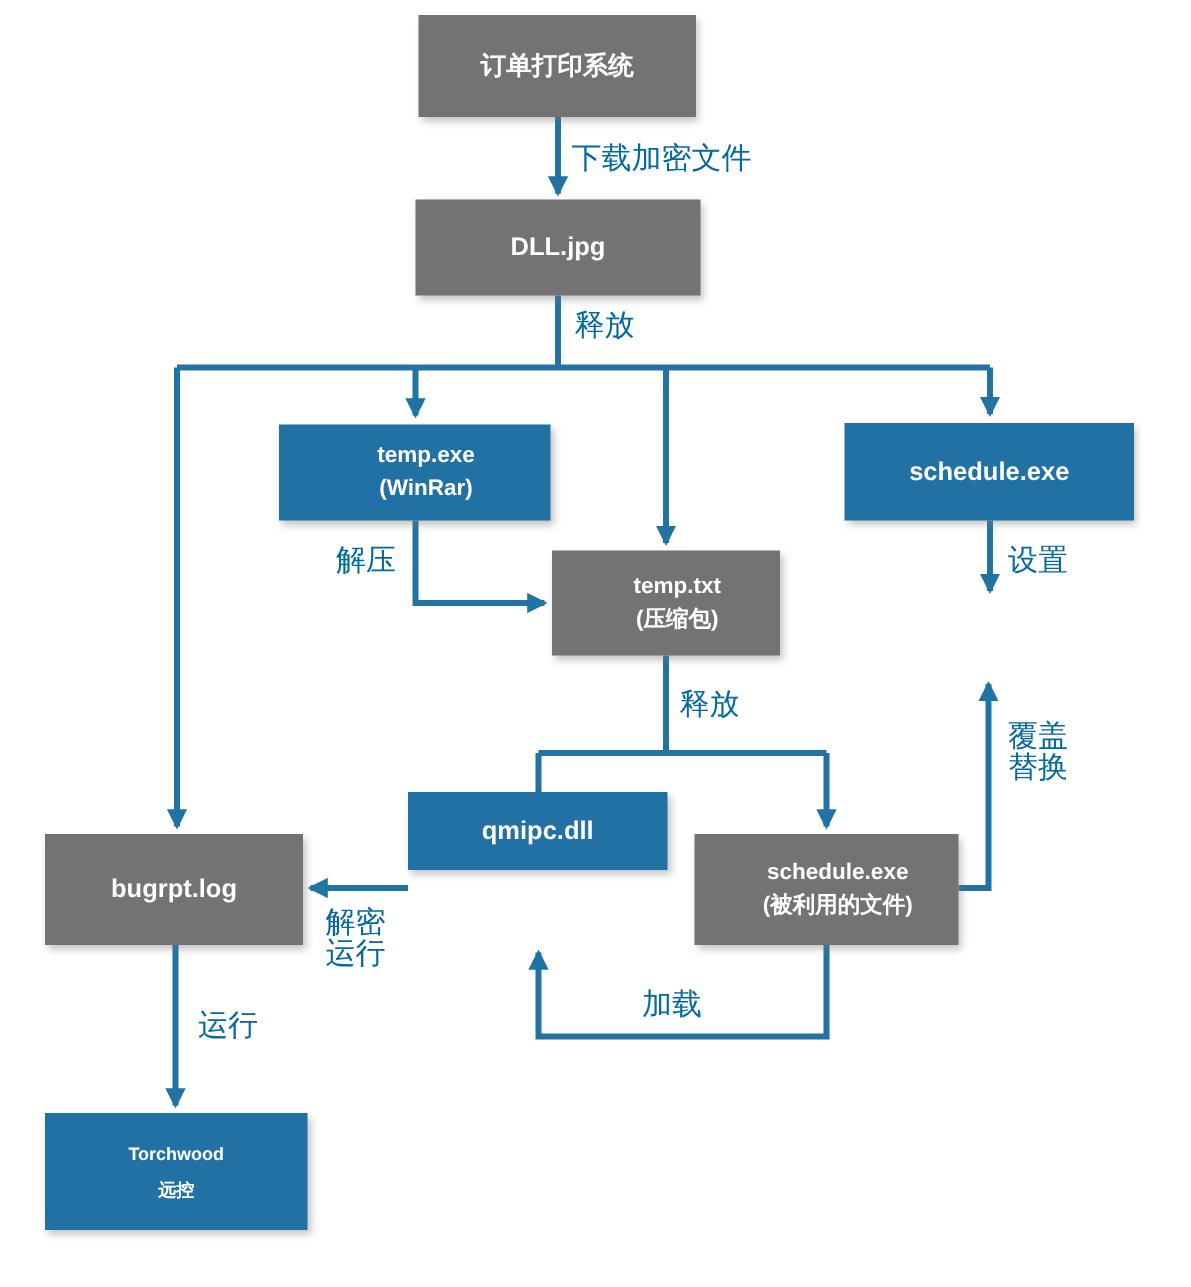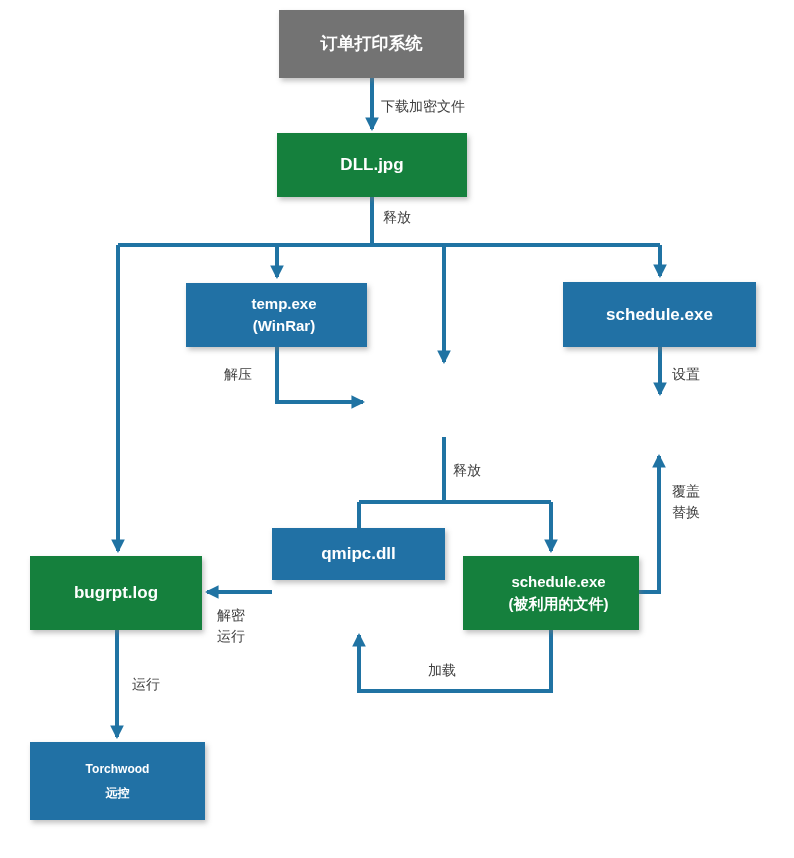--- a/index.html
+++ b/index.html
@@ -27,29 +27,29 @@
     display: flex;
     flex-direction: column;
     align-items: center;
     justify-content: center;
     color: #ffffff;
     font-weight: bold;
     text-align: center;
     box-shadow: 2px 3px 5px rgba(120,120,120,0.45);
   }
   .node.slate { background: #737373; }
-  .node.navy  { background: #15803d; }
+  .node.navy  { background: #737373; }
   .node.blue  { background: #2171a5; }
   .nl-single { font-size: 17px; line-height: 22px; }
   .nl { font-size: 15px; line-height: 22px; margin-left: 15px; }
   .nl-big { font-size: 12px; line-height: 24px; }
   .elabel {
     position: absolute;
-    color: #404040;
-    font-size: 14px;
+    color: #0369a1;
+    font-size: 20px;
     font-weight: 500;
     line-height: 21px;
     white-space: nowrap;
   }
 </style>
 </head>
 <body>
 
 <div class="canvas">
 
@@ -96,20 +96,24 @@
 
   <div class="node blue" style="left:186px;top:283px;width:181px;height:64px">
     <span class="nl">temp.exe</span>
     <span class="nl">(WinRar)</span>
   </div>
 
   <div class="node blue" style="left:563px;top:282px;width:193px;height:65px">
     <span class="nl-single">schedule.exe</span>
   </div>
 
+  <div class="node navy" style="left:368px;top:367px;width:152px;height:70px">
+    <span class="nl">temp.txt</span>
+    <span class="nl">(压缩包)</span>
+  </div>
 
 
   <div class="node navy" style="left:30px;top:556px;width:172px;height:74px">
     <span class="nl-single">bugrpt.log</span>
   </div>
 
   <div class="node blue" style="left:272px;top:528px;width:173px;height:52px">
     <span class="nl-single">qmipc.dll</span>
   </div>
 

